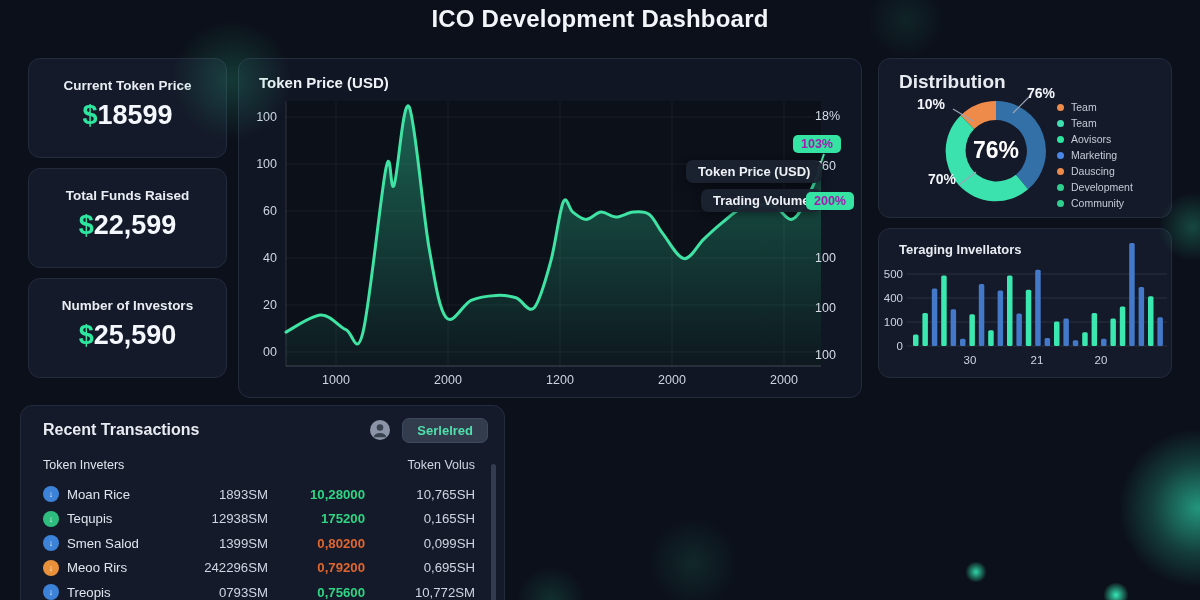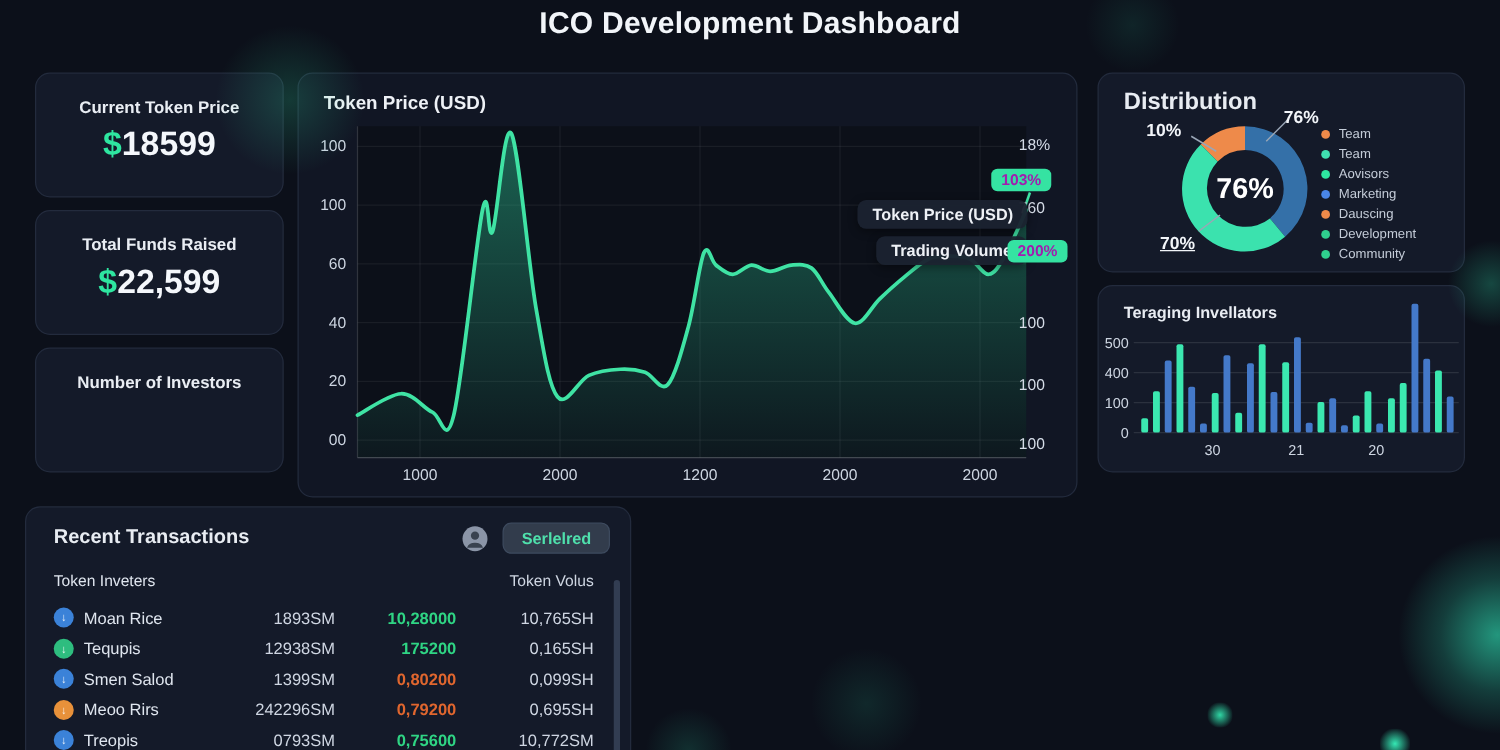--- a/index.html
+++ b/index.html
@@ -40,21 +40,21 @@
   .legend-item { display:flex; align-items:center; height:16px; font-size:10.5px; color:#c4ccd8; }
   .legend-dot { width:7px; height:7px; border-radius:50%; margin-right:7px; flex:none; }
 
   
   .ind-card { left:878px; top:228px; width:294px; height:150px; }
   .ind-title { position:absolute; left:20px; top:13px; font-size:13px; font-weight:700; }
 
   
   .tx-card { left:20px; top:405px; width:485px; height:210px; }
   .tx-title { position:absolute; left:22px; top:15px; font-size:16px; font-weight:700; }
-  .tx-actions { position:absolute; right:16px; top:12px; display:flex; align-items:flex-end; gap:10px; }
+  .tx-actions { position:absolute; right:16px; top:12px; display:flex; align-items:flex-start; gap:10px; }
   .tx-button { background:#323c4c; border:1px solid #3d4a5e; color:#4fe0ac; font-size:13px;
     font-weight:600; border-radius:7px; padding:4px 14px; cursor:pointer; }
   .tx-head { position:absolute; left:0; top:52px; width:462px; display:flex; font-size:12.5px; color:#67738a; }
   .tx-rows { position:absolute; left:0; top:76px; width:462px; }
   .tx-row { display:flex; align-items:center; height:24.5px; font-size:13.2px; }
   .c-name { width:162px; padding-left:22px; display:flex; align-items:center; gap:8px; color:#dfe5ee; }
   .c-amt  { width:85px; text-align:right; color:#cfd6e2; }
   .c-chg  { width:97px; text-align:right; font-weight:600; }
   .c-vol  { width:110px; text-align:right; color:#cfd6e2; }
   .coin { width:16px; height:16px; border-radius:50%; flex:none; display:flex;
@@ -76,20 +76,21 @@
   <div class="card stat-card" style="top:58px">
     <div class="stat-label">Current Token Price</div>
     <div class="stat-value"><span class="cur">$</span><span>18599</span></div>
   </div>
   <div class="card stat-card" style="top:168px">
     <div class="stat-label">Total Funds Raised</div>
     <div class="stat-value"><span class="cur">$</span><span>22,599</span></div>
   </div>
   <div class="card stat-card" style="top:278px">
     <div class="stat-label">Number of Investors</div>
+    <div class="stat-value"><span class="cur">$</span><span>25,590</span></div>
   </div>
 
   <div class="card chart-card">
     <div class="chart-title">Token Price (USD)</div>
     <svg id="price-svg" width="624" height="340">
         <defs>
           <linearGradient id="areaGrad" x1="0" y1="0" x2="0" y2="1">
             <stop offset="0%" stop-color="#2fd6a0" stop-opacity="0.42"></stop>
             <stop offset="100%" stop-color="#2fd6a0" stop-opacity="0.04"></stop>
           </linearGradient>
@@ -144,21 +145,21 @@
         <path d="M81.6,56.6A50,50 0 0 1 117.0,42.0L117.0,61.0A31,31 0 0 0 95.1,70.1Z" fill="#ee8a4a"></path>
         <path d="M117.0,42.0A50,50 0 0 1 149.1,130.3L136.9,115.7A31,31 0 0 0 117.0,61.0Z" fill="#3470a8"></path>
         <path d="M149.1,130.3A50,50 0 0 1 81.6,56.6L95.1,70.1A31,31 0 0 0 136.9,115.7Z" fill="#3be2ae"></path>
         <line x1="151" y1="37" x2="134" y2="54" stroke="#9aa6b6" stroke-width="1.2"></line>
         <line x1="74" y1="50" x2="94" y2="62" stroke="#9aa6b6" stroke-width="1.2"></line>
         <line x1="80" y1="126" x2="97" y2="113" stroke="#9aa6b6" stroke-width="1.2"></line>
       </svg>
     <div class="donut-center">76%</div>
     <div class="callout" style="left:148px; top:26px;">76%</div>
     <div class="callout" style="left:38px; top:37px;">10%</div>
-    <div class="callout" style="left:49px; top:127px;text-decoration:underline;">70%</div>
+    <div class="callout" style="left:49px; top:112px;">70%</div>
     <div class="legend" id="dist-legend">
         <div class="legend-item">
           <span class="legend-dot" style="background: rgb(238, 138, 74);"></span>
           <span>Team</span>
         </div>
         <div class="legend-item">
           <span class="legend-dot" style="background: rgb(63, 224, 176);"></span>
           <span>Team</span>
         </div>
         <div class="legend-item">

